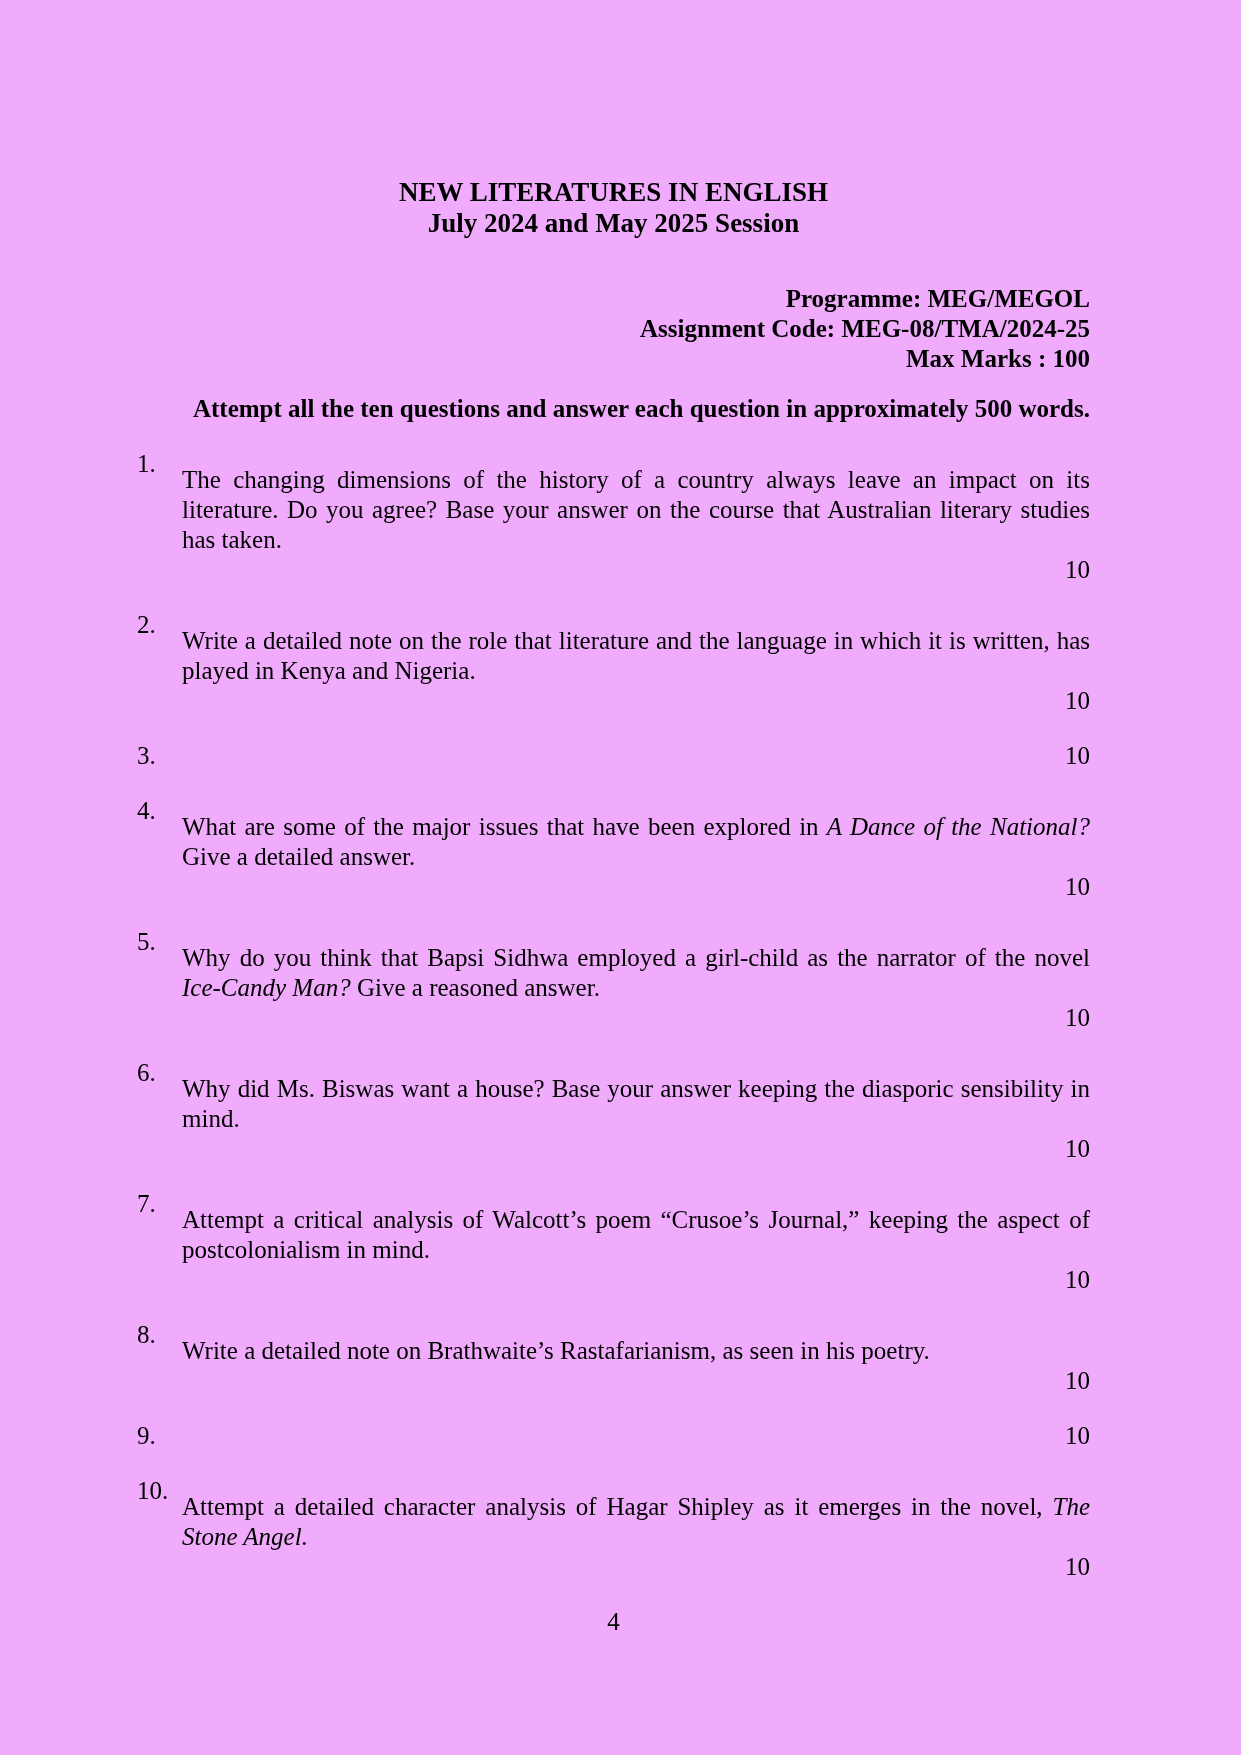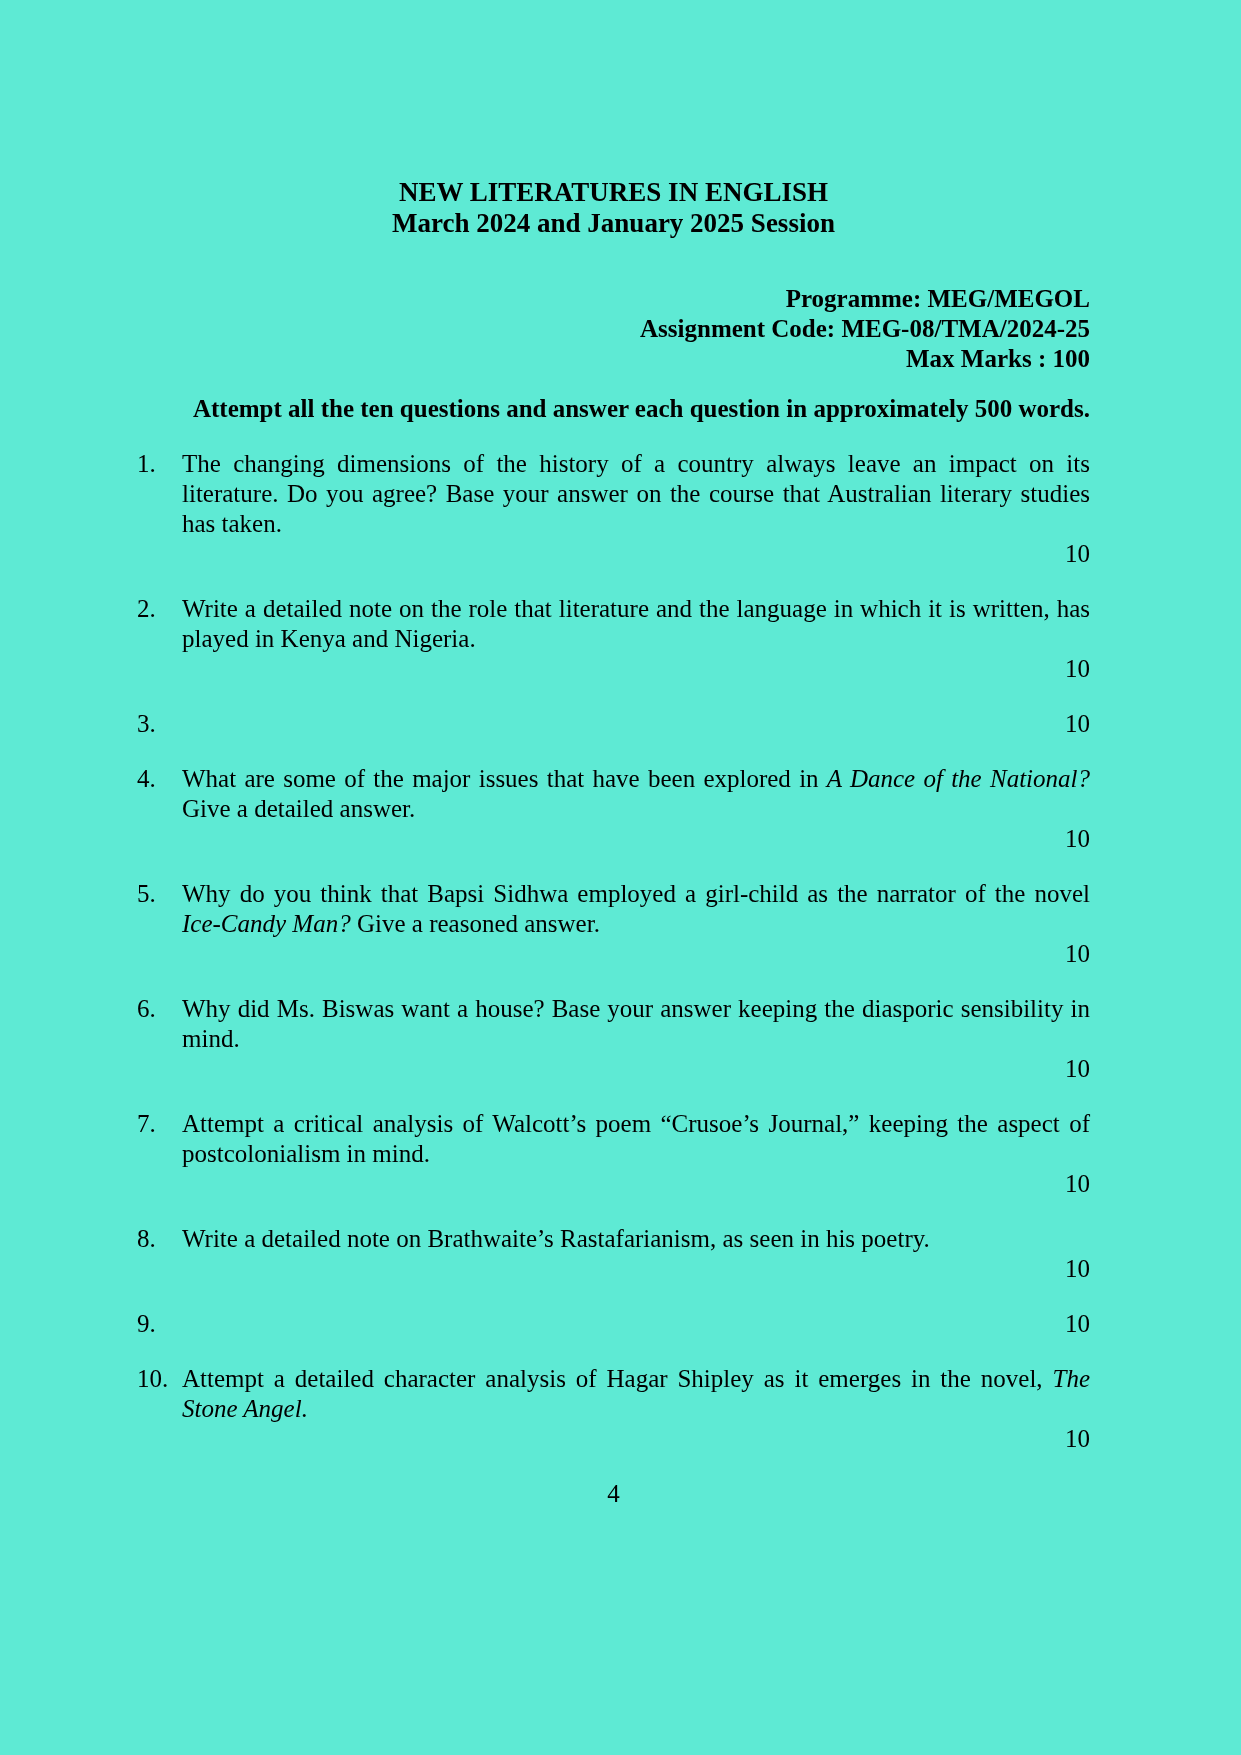--- a/index.html
+++ b/index.html
@@ -5,21 +5,21 @@
   html, body {
     margin: 0;
     padding: 0;
     background: #888;
   }
   .page {
     position: relative;
     width: 1241px;
     height: 1755px;
     margin: 0 auto;
-    background: #5eead4;
+    background: #f0abfc;
     color: #000000;
     font-family: "Liberation Serif", "DejaVu Serif", serif;
     font-size: 25px;
     line-height: 30px;
     box-sizing: border-box;
     padding: 177px 151px 0 137px;
     overflow: hidden;
   }
   .title-block {
     text-align: center;
@@ -47,41 +47,42 @@
   }
   .qnum {
     flex: 0 0 45px;
   }
   .qbody {
     flex: 1 1 auto;
     min-width: 0;
   }
   .qtext {
     text-align: justify;
+    margin-top: 16px;
   }
   .qtext em {
     font-style: italic;
     font-weight: normal;
   }
   .qmarks {
     text-align: right;
   }
   .page-number {
     margin-top: 12px;
     text-align: center;
   }
 </style>
 </head>
 <body>
 
 <div class="page">
 
   <div class="title-block">
     <div>NEW LITERATURES IN ENGLISH</div>
-    <div>March 2024 and January 2025 Session</div>
+    <div>July 2024 and May 2025 Session</div>
   </div>
 
   <div class="meta-block">
     <div>Programme: MEG/MEGOL</div>
     <div>Assignment Code: MEG-08/TMA/2024-25</div>
     <div>Max Marks : 100</div>
   </div>
 
   <div class="instruction">Attempt all the ten questions and answer each question in approximately 500 words.</div>
 

